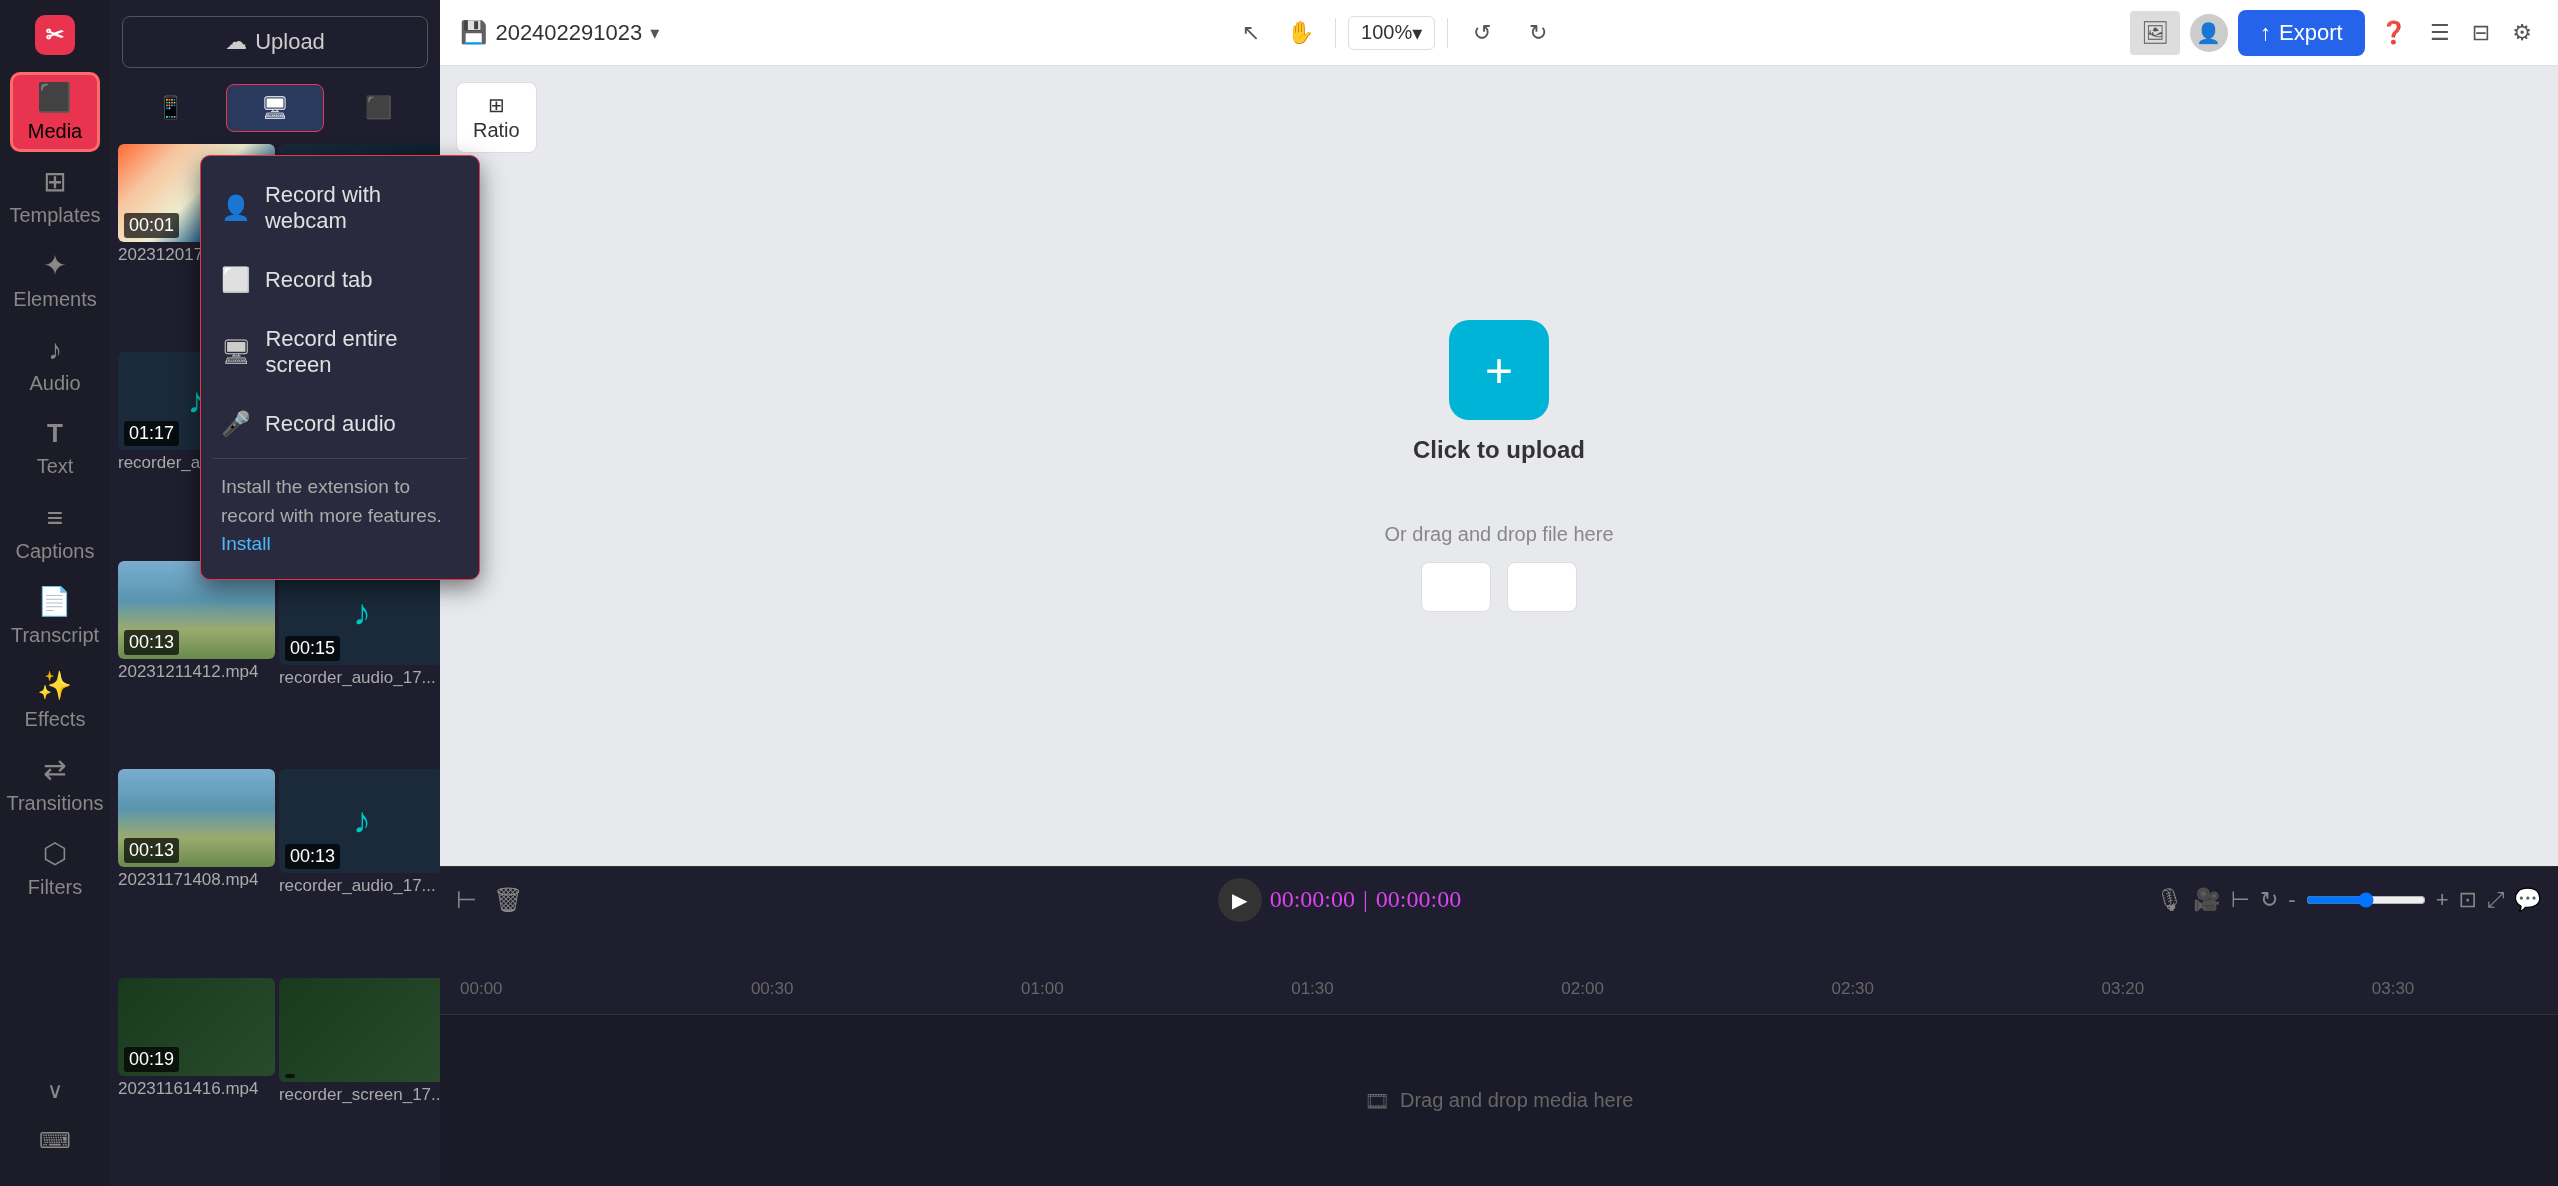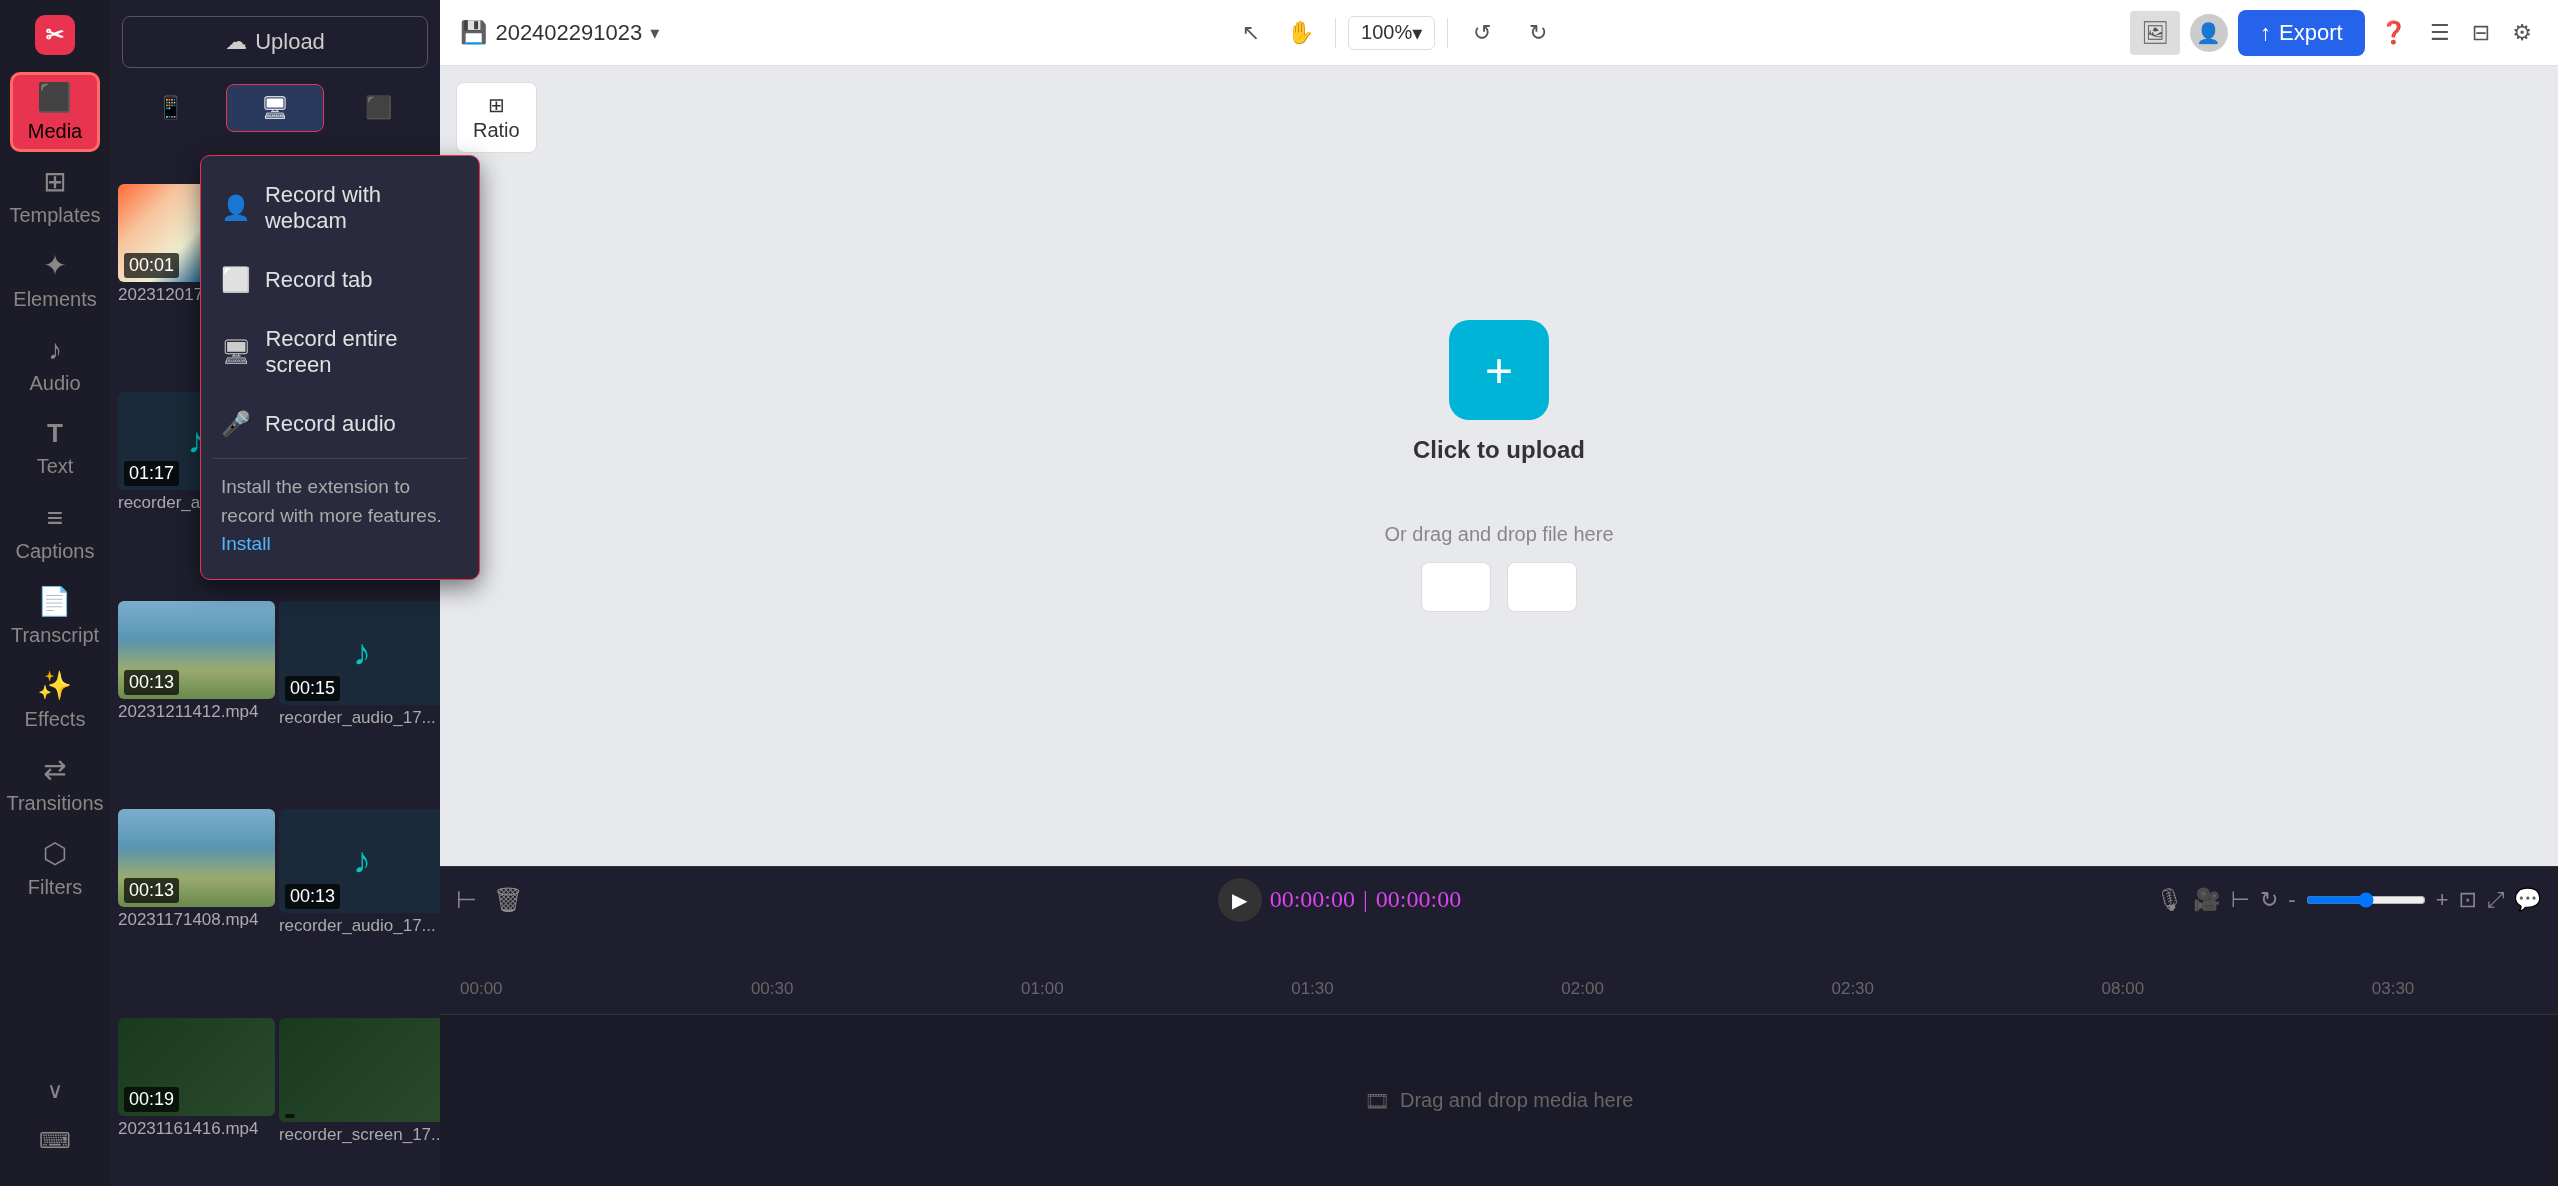--- a/index.html
+++ b/index.html
@@ -119,21 +119,20 @@
       overflow-y: auto;
       flex: 1;
     }
     .media-item {
       position: relative;
       border-radius: 6px;
       overflow: hidden;
       cursor: pointer;
       background: #a21caf;
       aspect-ratio: 16/10;
-      margin-top: 40px;
     }
     .media-thumb {
       width: 100%;
       height: 100%;
       background: linear-gradient(135deg, #2a3a4e, #1a2a3e);
       display: flex;
       align-items: center;
       justify-content: center;
     }
     .media-thumb-music { font-size: 36px; color: #00c8c8; }
@@ -693,21 +692,21 @@
       </div>
 
       <div class="timeline-ruler">
         <div class="ruler-marks" style="position:relative;width:100%;height:100%;">
           <span class="ruler-mark" style="left:0px;">00:00</span>
           <span class="ruler-mark" style="left:14%;">00:30</span>
           <span class="ruler-mark" style="left:27%;">01:00</span>
           <span class="ruler-mark" style="left:40%;">01:30</span>
           <span class="ruler-mark" style="left:53%;">02:00</span>
           <span class="ruler-mark" style="left:66%;">02:30</span>
-          <span class="ruler-mark" style="left:79%;">08:00</span>
+          <span class="ruler-mark" style="left:79%;">03:20</span>
           <span class="ruler-mark" style="left:92%;">03:30</span>
         </div>
       </div>
 
       <div class="timeline-tracks">
         <div class="drag-drop-hint">
           <span>🎞</span>
           <span>Drag and drop media here</span>
         </div>
       </div>

